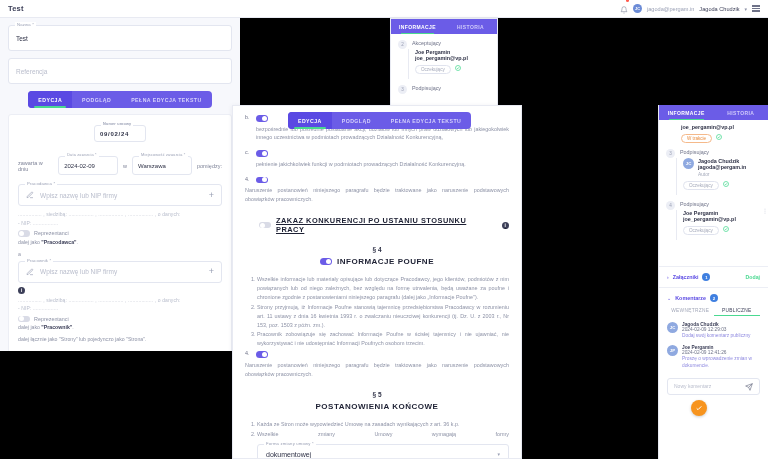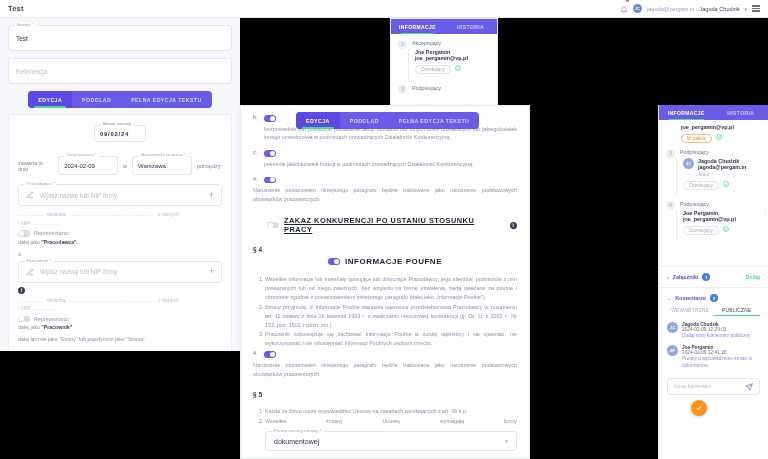--- a/index.html
+++ b/index.html
@@ -145,32 +145,32 @@
     display:inline-flex; align-items:center; justify-content:center;
     border:1px solid #e0e3ee; border-radius:8px; height:9px; padding:0 5px;
     font-size:4.6px; color:#a4a9ba; margin-top:4px;
   }
   .chip.orange { border-color:#f5b98a; color:#e98c3e; }
   .chip-row { display:flex; align-items:center; gap:4px; }
   .mini-ico { width:6px;height:6px;color:#4ad991; }
 
   
   .center-panel {
-    position:absolute; left:240px; top:105px; width:290px; height:354px;
+    position:absolute; left:232px; top:105px; width:290px; height:354px;
     background:#ffffff; border:1px solid #e8eaf2; overflow:hidden;
     box-shadow: 0 1px 5px rgba(40,40,80,.08);
   }
   .cp-scroll { padding: 8px 12px 10px 12px; }
   .cp-tabfloat { position:absolute; left:55px; top:6px; z-index:5; }
   .clause { display:flex; gap:5px; align-items:flex-start; margin-bottom:3px; }
   .clause-letter { font-size:5.4px; color:#6e7288; width:6px; flex:0 0 auto; }
   .ctext {
     font-size:5.4px; color:#8d92a6; line-height:1.65; text-align:justify;
   }
-  .sec-title { margin:12px 0 9px; }
+  .sec-title { text-align:center; margin:12px 0 9px; }
   .sec-num { font-size:6.5px; font-weight:bold; color:#2f3247; margin-bottom:4px; }
   .sec-head {
     font-size:8px; font-weight:bold; color:#1d2033; letter-spacing:.5px;
     display:flex; align-items:center; justify-content:center; gap:5px;
   }
   .sec-head.ul { text-decoration:underline; font-size:7.4px; }
   ol.doc-list { margin:0 0 0 12px; padding:0; }
   ol.doc-list li { font-size:5.4px; color:#8d92a6; line-height:1.65; text-align:justify; margin-bottom:1px; }
   .select-box {
     position:relative; border:1px solid #e3e6f0; border-radius:3px; height:20px;
@@ -412,20 +412,21 @@
         <li>Pracownik zobowiązuje się zachować Informacje Poufne w ścisłej tajemnicy i nie ujawniać, nie wykorzystywać i nie udostępniać Informacji Poufnych osobom trzecim.</li>
       </ol>
       <div class="clause" style="margin-top:2px">
         <span class="clause-letter">4.</span>
         <span class="toggle on" style="margin-top:1px"></span>
       </div>
       <div class="ctext" style="margin:2px 0 0 0">Naruszenie postanowień niniejszego paragrafu będzie traktowane jako naruszenie podstawowych obowiązków pracowniczych.</div>
 
       <div class="sec-title">
         <div class="sec-num">§ 5</div>
+        <div class="sec-head">POSTANOWIENIA KOŃCOWE</div>
       </div>
 
       <ol class="doc-list">
         <li>Każda ze Stron może wypowiedzieć Umowę na zasadach wynikających z art. 36 k.p.</li>
         <li>
           <span class="justified-row">
             <span>Wszelkie</span>
             <span>zmiany</span>
             <span>Umowy</span>
             <span>wymagają</span>

